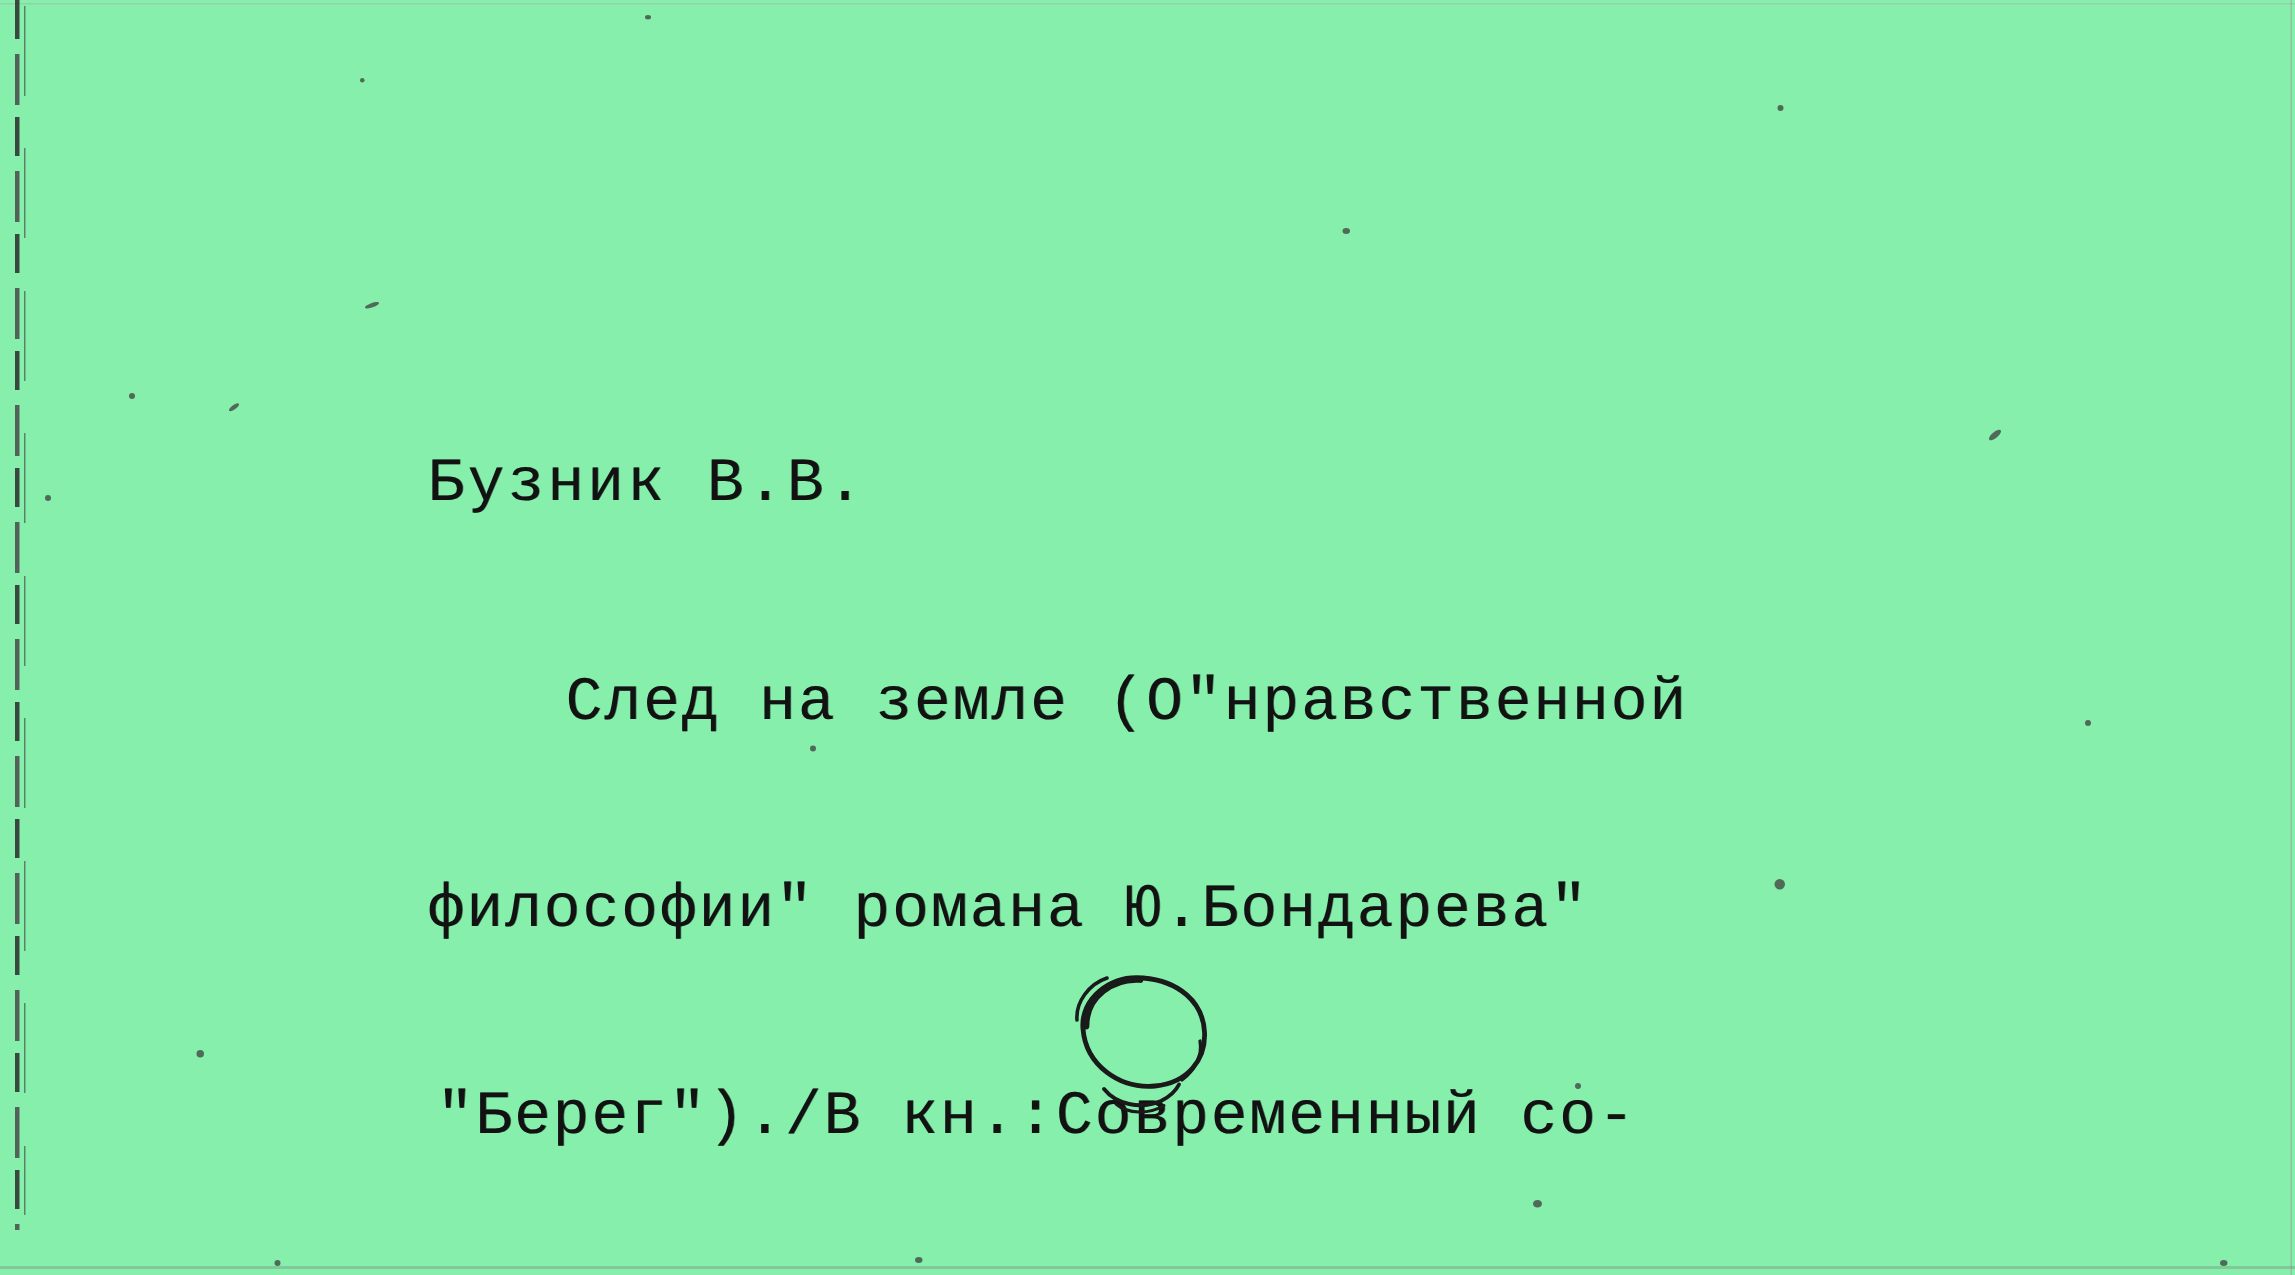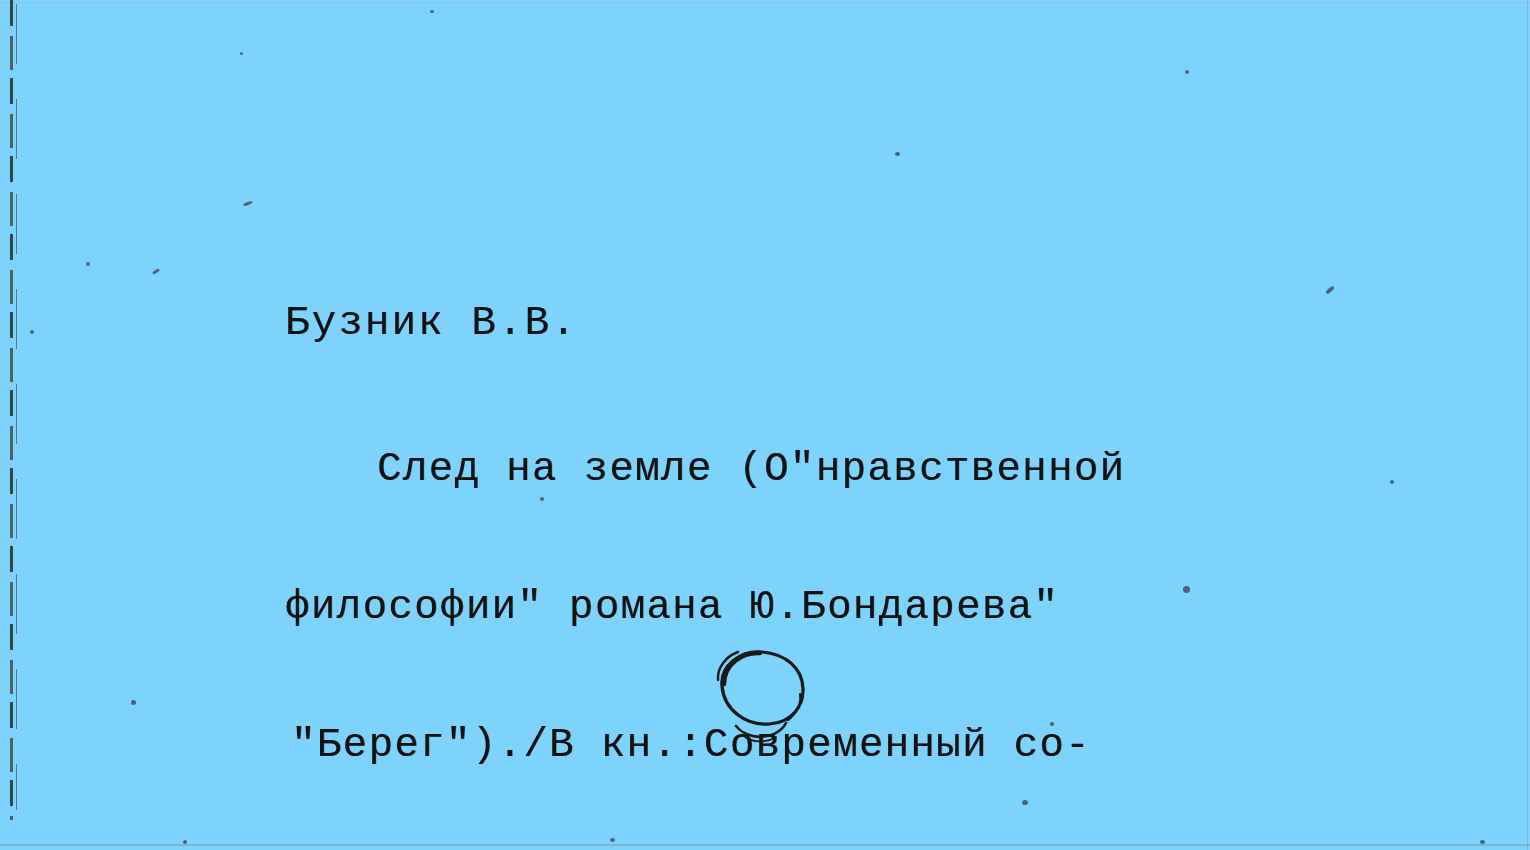--- a/index.html
+++ b/index.html
@@ -4,21 +4,21 @@
 <style>
   html, body {
     margin: 0;
     padding: 0;
     background: #ffffff;
   }
   #card {
     position: relative;
     width: 1530px;
     height: 850px;
-    background: #7dd3fc;
+    background: #86efac;
     overflow: hidden;
     font-family: "Liberation Mono", "DejaVu Sans Mono", monospace;
   }
 
   
   .edge-left {
     position: absolute;
     left: 10px; top: 0;
     width: 3px; height: 820px;
     background: repeating-linear-gradient(

